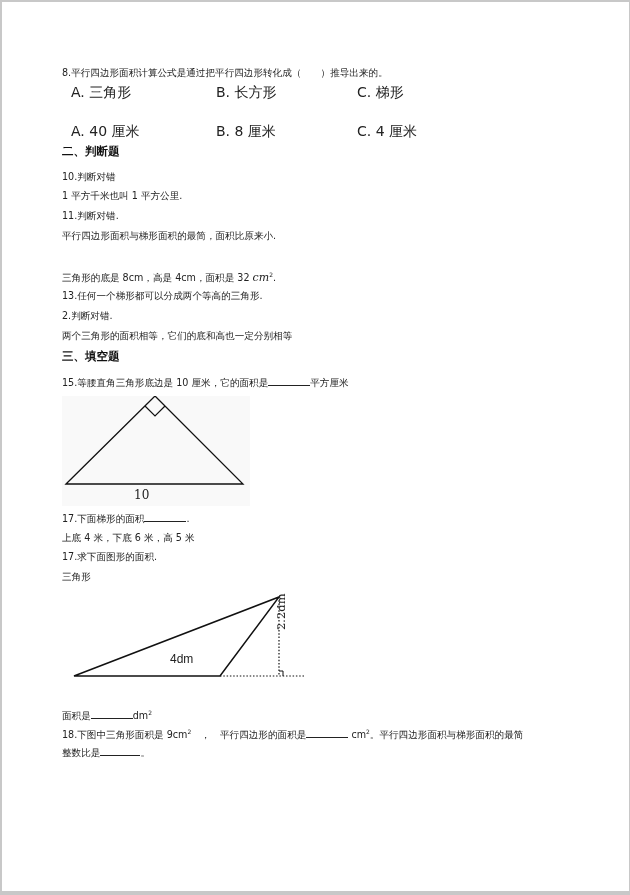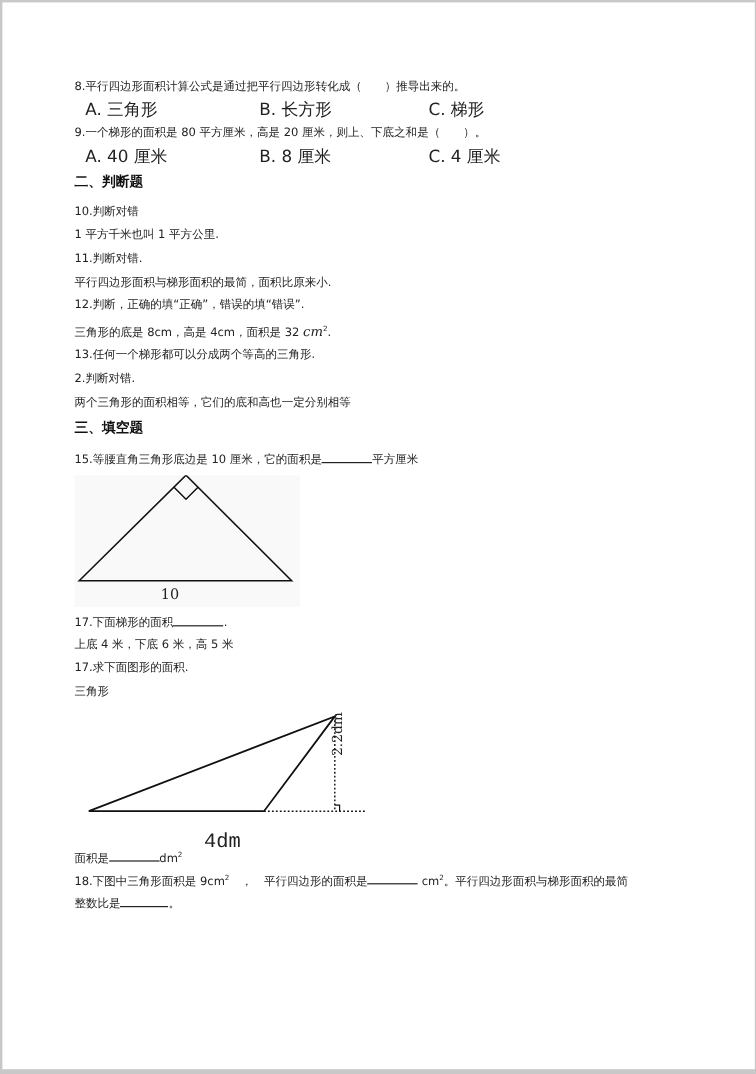--- a/index.html
+++ b/index.html
@@ -29,32 +29,30 @@
 </head>
 <body>
 
 <div class="page">
 
   <div class="line" style="top:64px;">8.平行四边形面积计算公式是通过把平行四边形转化成（　　）推导出来的。</div>
   <div class="opt" style="left:69px; top:83px;">A. 三角形</div>
   <div class="opt" style="left:214px; top:83px;">B. 长方形</div>
   <div class="opt" style="left:355px; top:83px;">C. 梯形</div>
 
-  <div class="line" style="top:102px;">9.一个梯形的面积是 80 平方厘米，高是 20 厘米，则上、下底之和是（　　）。</div>
   <div class="opt" style="left:69px; top:122px;">A. 40 厘米</div>
   <div class="opt" style="left:214px; top:122px;">B. 8 厘米</div>
   <div class="opt" style="left:355px; top:122px;">C. 4 厘米</div>
 
   <div class="section" style="top:141px;">二、判断题</div>
 
   <div class="line" style="top:168px;">10.判断对错</div>
   <div class="line" style="top:187px;">1 平方千米也叫 1 平方公里.</div>
   <div class="line" style="top:207px;">11.判断对错.</div>
   <div class="line" style="top:227px;">平行四边形面积与梯形面积的最简，面积比原来小.</div>
-  <div class="line" style="top:246px;">12.判断，正确的填“正确”，错误的填“错误”.</div>
   <div class="line" style="top:266px;">
     <span>三角形的底是 8cm，高是 4cm，面积是 32 </span><span class="cmit">cm</span><sup>2</sup><span>.</span>
   </div>
   <div class="line" style="top:287px;">13.任何一个梯形都可以分成两个等高的三角形.</div>
   <div class="line" style="top:307px;">2.判断对错.</div>
   <div class="line" style="top:327px;">两个三角形的面积相等，它们的底和高也一定分别相等</div>
 
   <div class="section" style="top:346px;">三、填空题</div>
 
   <div class="line" style="top:373px;">
@@ -75,21 +73,21 @@
 
   <div class="line" style="top:548px;">17.求下面图形的面积.</div>
   <div class="line" style="top:568px;">三角形</div>
 
   <svg class="fig" style="left:60px; top:588px;" width="250" height="100">
     <polygon points="12,86 158,86 217,7" fill="none" stroke="#111" stroke-width="1.5"></polygon>
     <line x1="217" y1="7" x2="217" y2="86" stroke="#111" stroke-width="1.2" stroke-dasharray="1.5,1.8"></line>
     <line x1="158" y1="86" x2="242" y2="86" stroke="#111" stroke-width="1.2" stroke-dasharray="1.5,1.8"></line>
     <polyline points="217,81 221,81 221,86" fill="none" stroke="#111" stroke-width="1"></polyline>
   </svg>
-  <div class="opt" style="left:168px; top:694px; font-family:Liberation Mono, monospace; font-size:17px;">4dm</div>
+  <div class="opt" style="left:168px; top:650px; font-family:Liberation Sans, sans-serif; font-size:12px;">4dm</div>
   <div class="opt" style="left:272px; top:628px; font-family:'DejaVu Serif', serif; font-size:11.5px; transform: rotate(-90deg); transform-origin: 0 0;">
     <span>2.2dm</span>
   </div>
 
   <div class="line" style="top:704px;">
     <span>面积是</span><span class="blank" style="width:42px;"></span><span>dm</span><sup>2</sup>
   </div>
 
   <div class="line" style="top:723px;">
     <span>18.下图中三角形面积是 9cm</span><sup>2</sup><span>　，　平行四边形的面积是</span><span class="blank" style="width:42px;"></span><span> cm</span><sup>2</sup><span>。平行四边形面积与梯形面积的最简</span>

